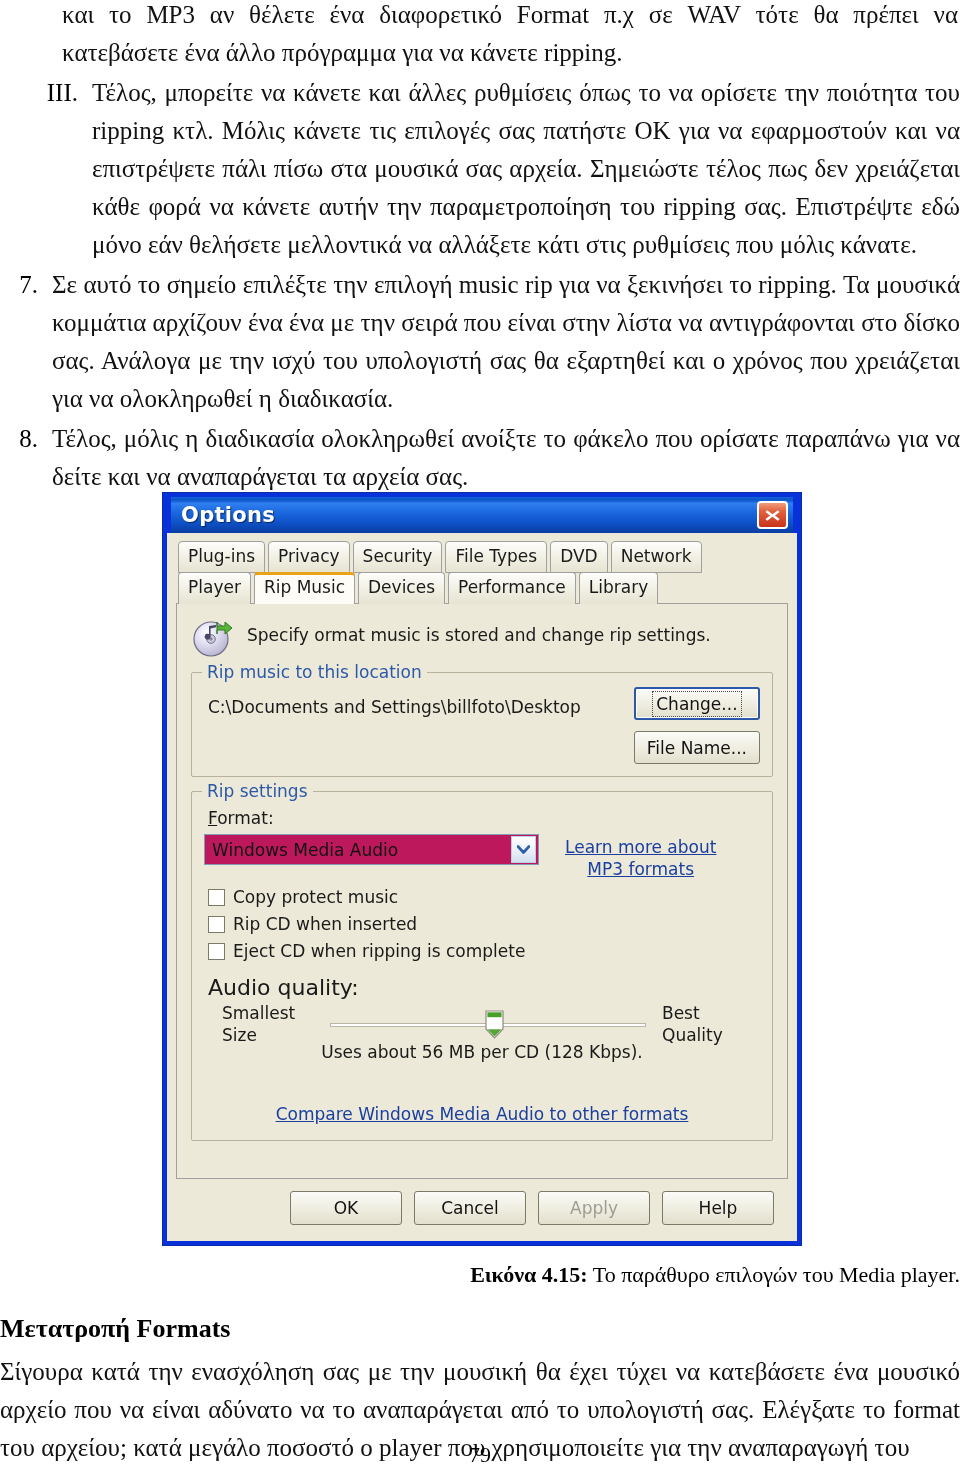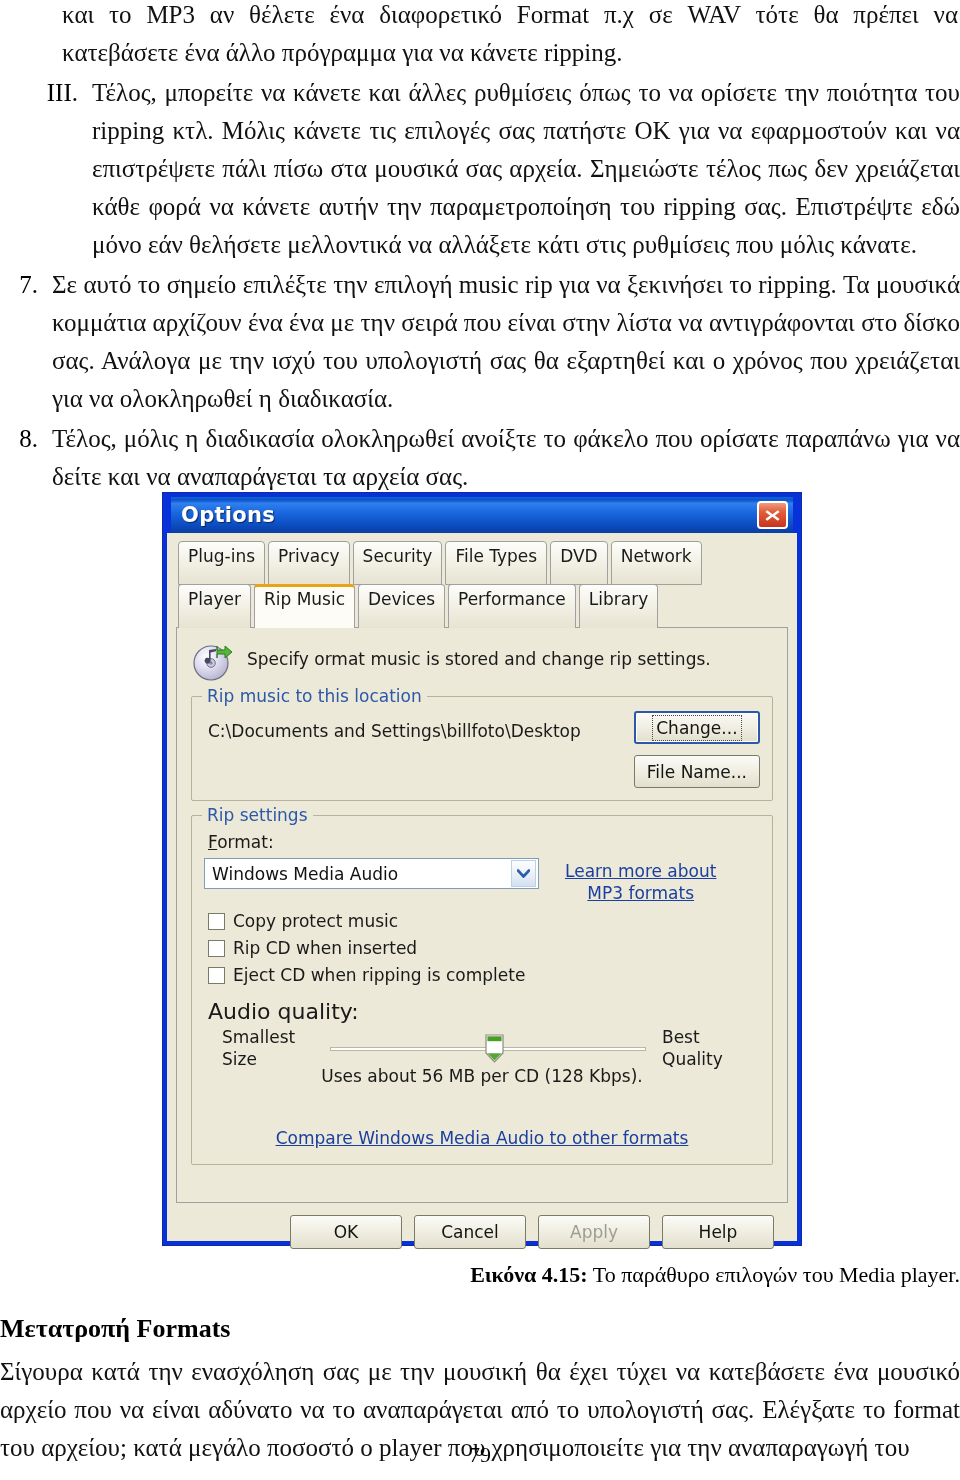--- a/index.html
+++ b/index.html
@@ -139,21 +139,21 @@
     border: 1px solid #a0a0a0;
     border-bottom: none;
     border-radius: 4px 4px 0 0;
     font-size: 17px;
     color: #1a1a1a;
     padding: 4px 9px 5px 9px;
     text-align: center;
     white-space: nowrap;
     cursor: pointer;
     box-sizing: border-box;
-    height: 44px;
+    height: 32px;
     line-height: 20px;
   }
   .tabrow.row1 .tab { border-bottom: 1px solid #a0a0a0; }
   .tab.active {
     background: #fdfcf7;
     border-top: 3px solid #e8a317;
     border-bottom: none;
     padding-top: 2px;
     position: relative;
     z-index: 3;
@@ -250,21 +250,21 @@
     color: #1a1a1a;
     margin: 2px 0 6px 4px;
   }
   .field-label .u { text-decoration: underline; }
 
   .fmt-row { display: flex; align-items: flex-start; gap: 26px; }
   .combo {
     flex: 0 0 auto;
     width: 335px;
     height: 31px;
-    background: #ffffff;
+    background: #be185d;
     border: 1px solid #7f9db9;
     box-sizing: border-box;
     display: flex;
     align-items: center;
     justify-content: space-between;
     cursor: pointer;
   }
   .combo-text { font-size: 17px; color: #111; padding-left: 7px; }
   .combo-arrow {
     width: 25px; height: 27px;

